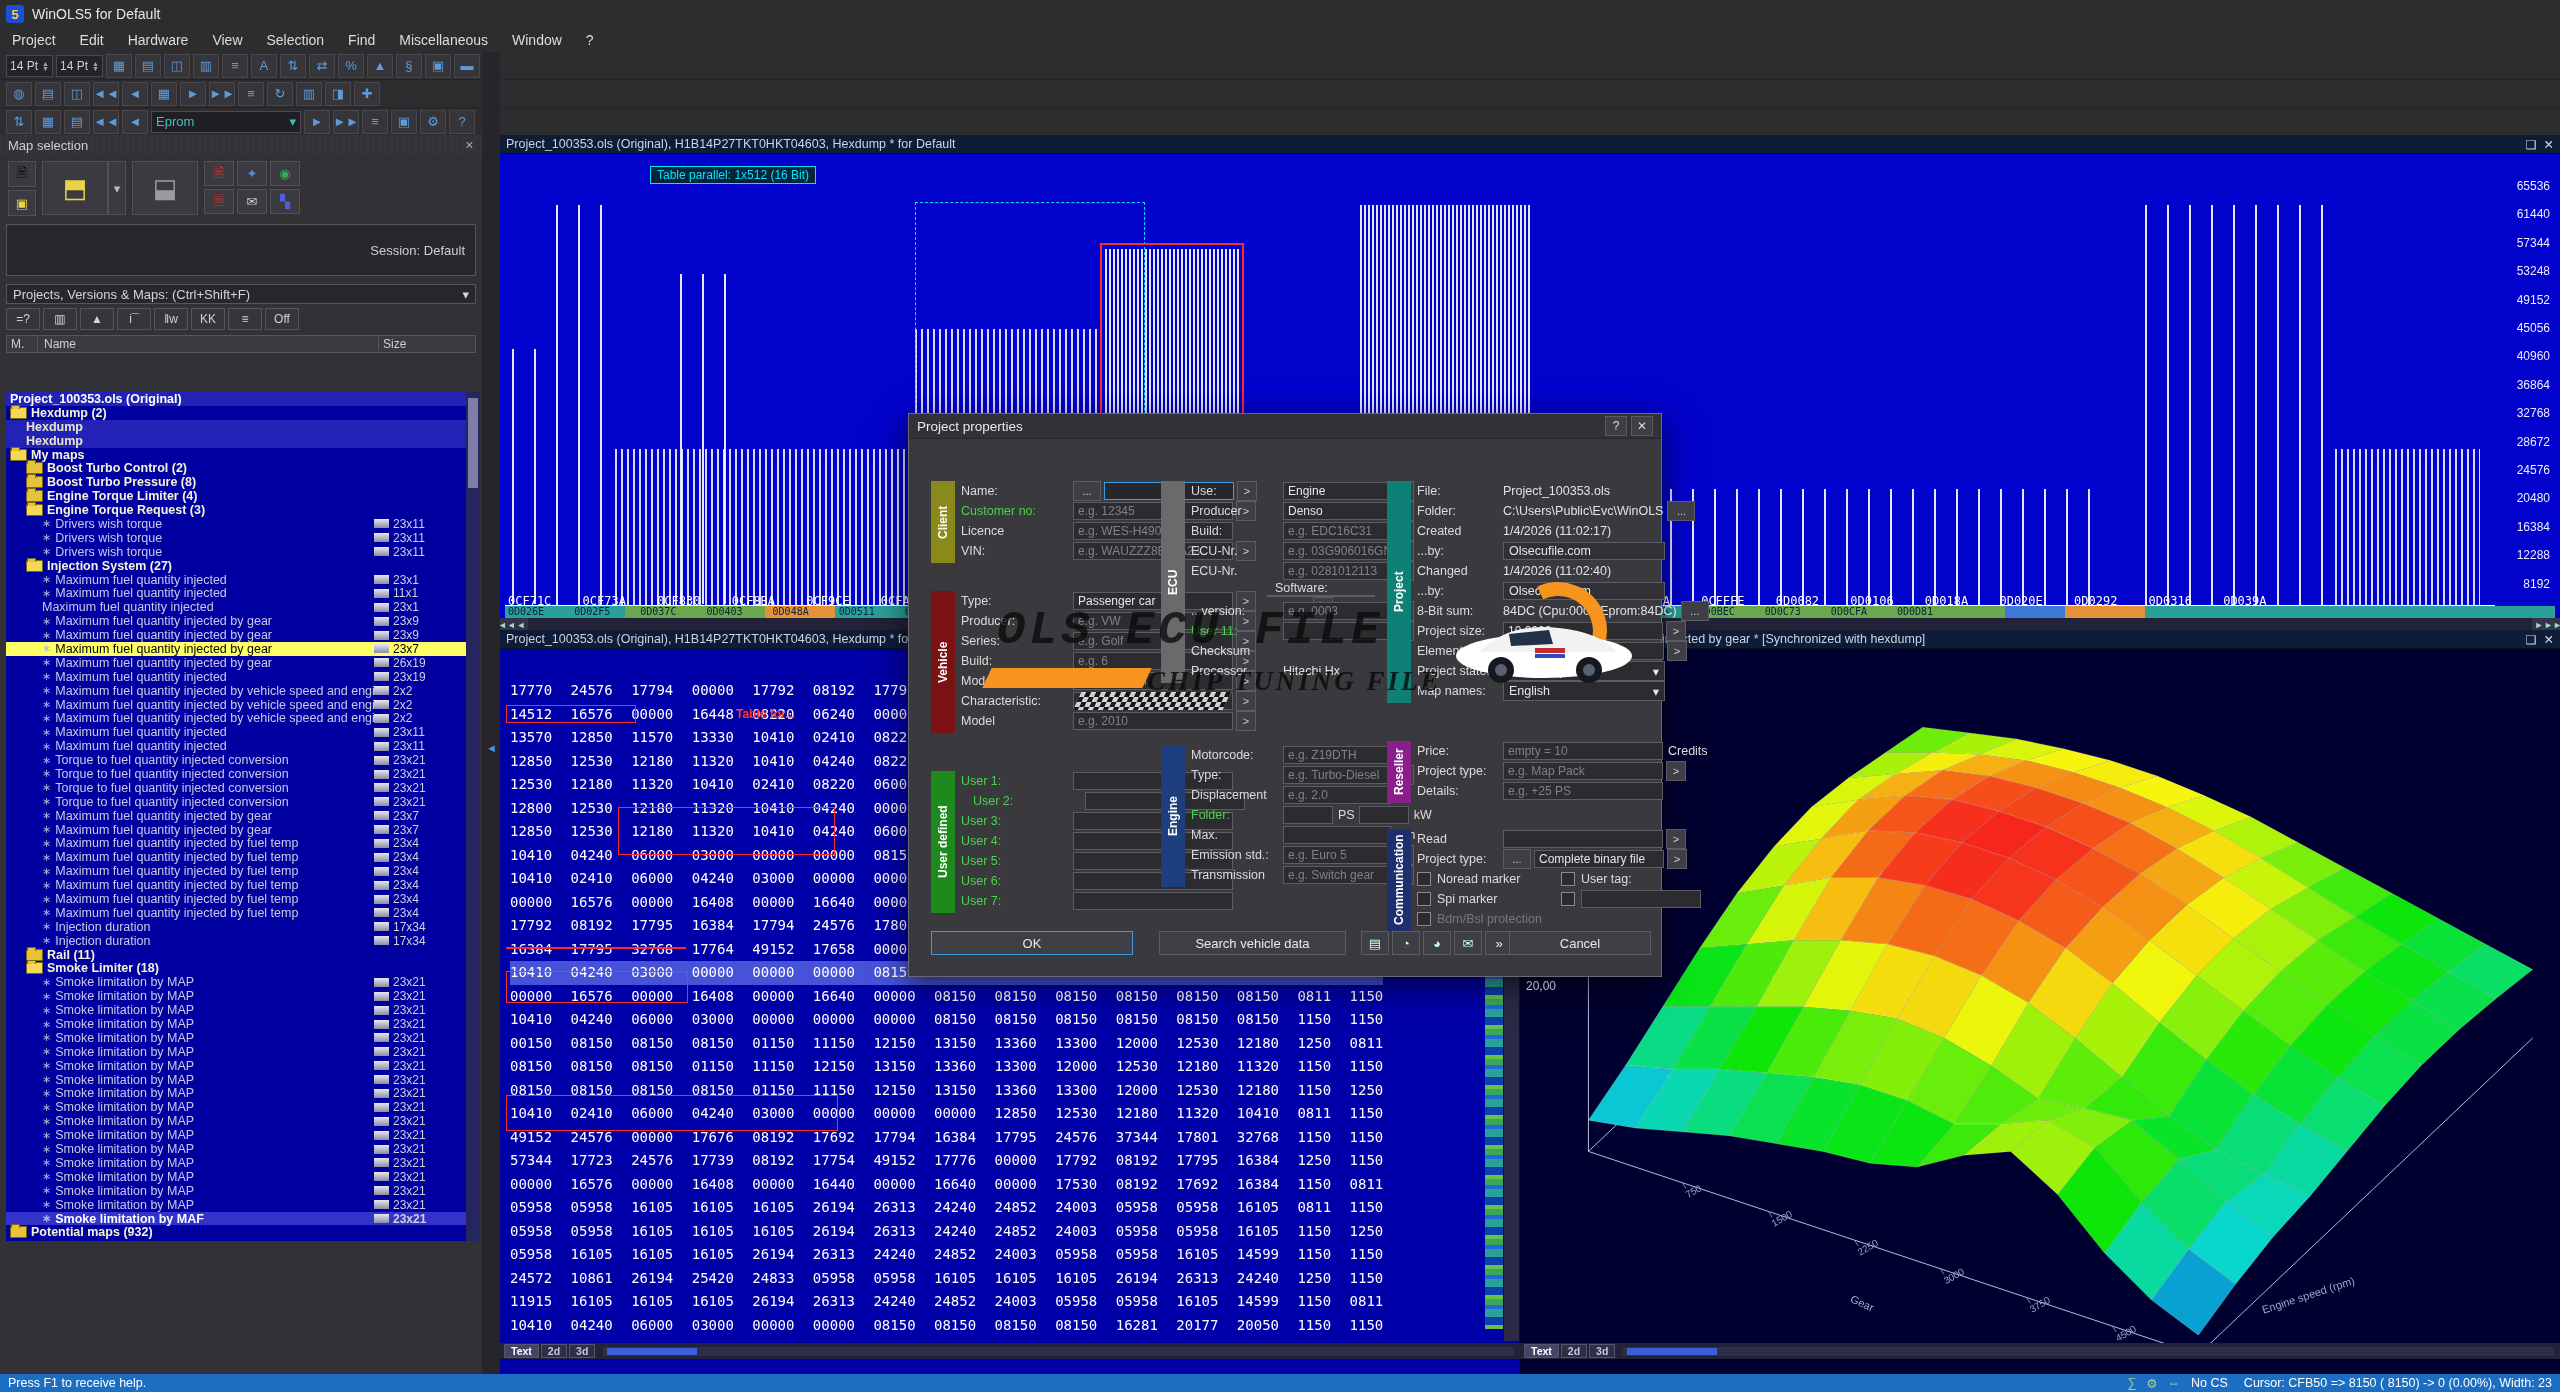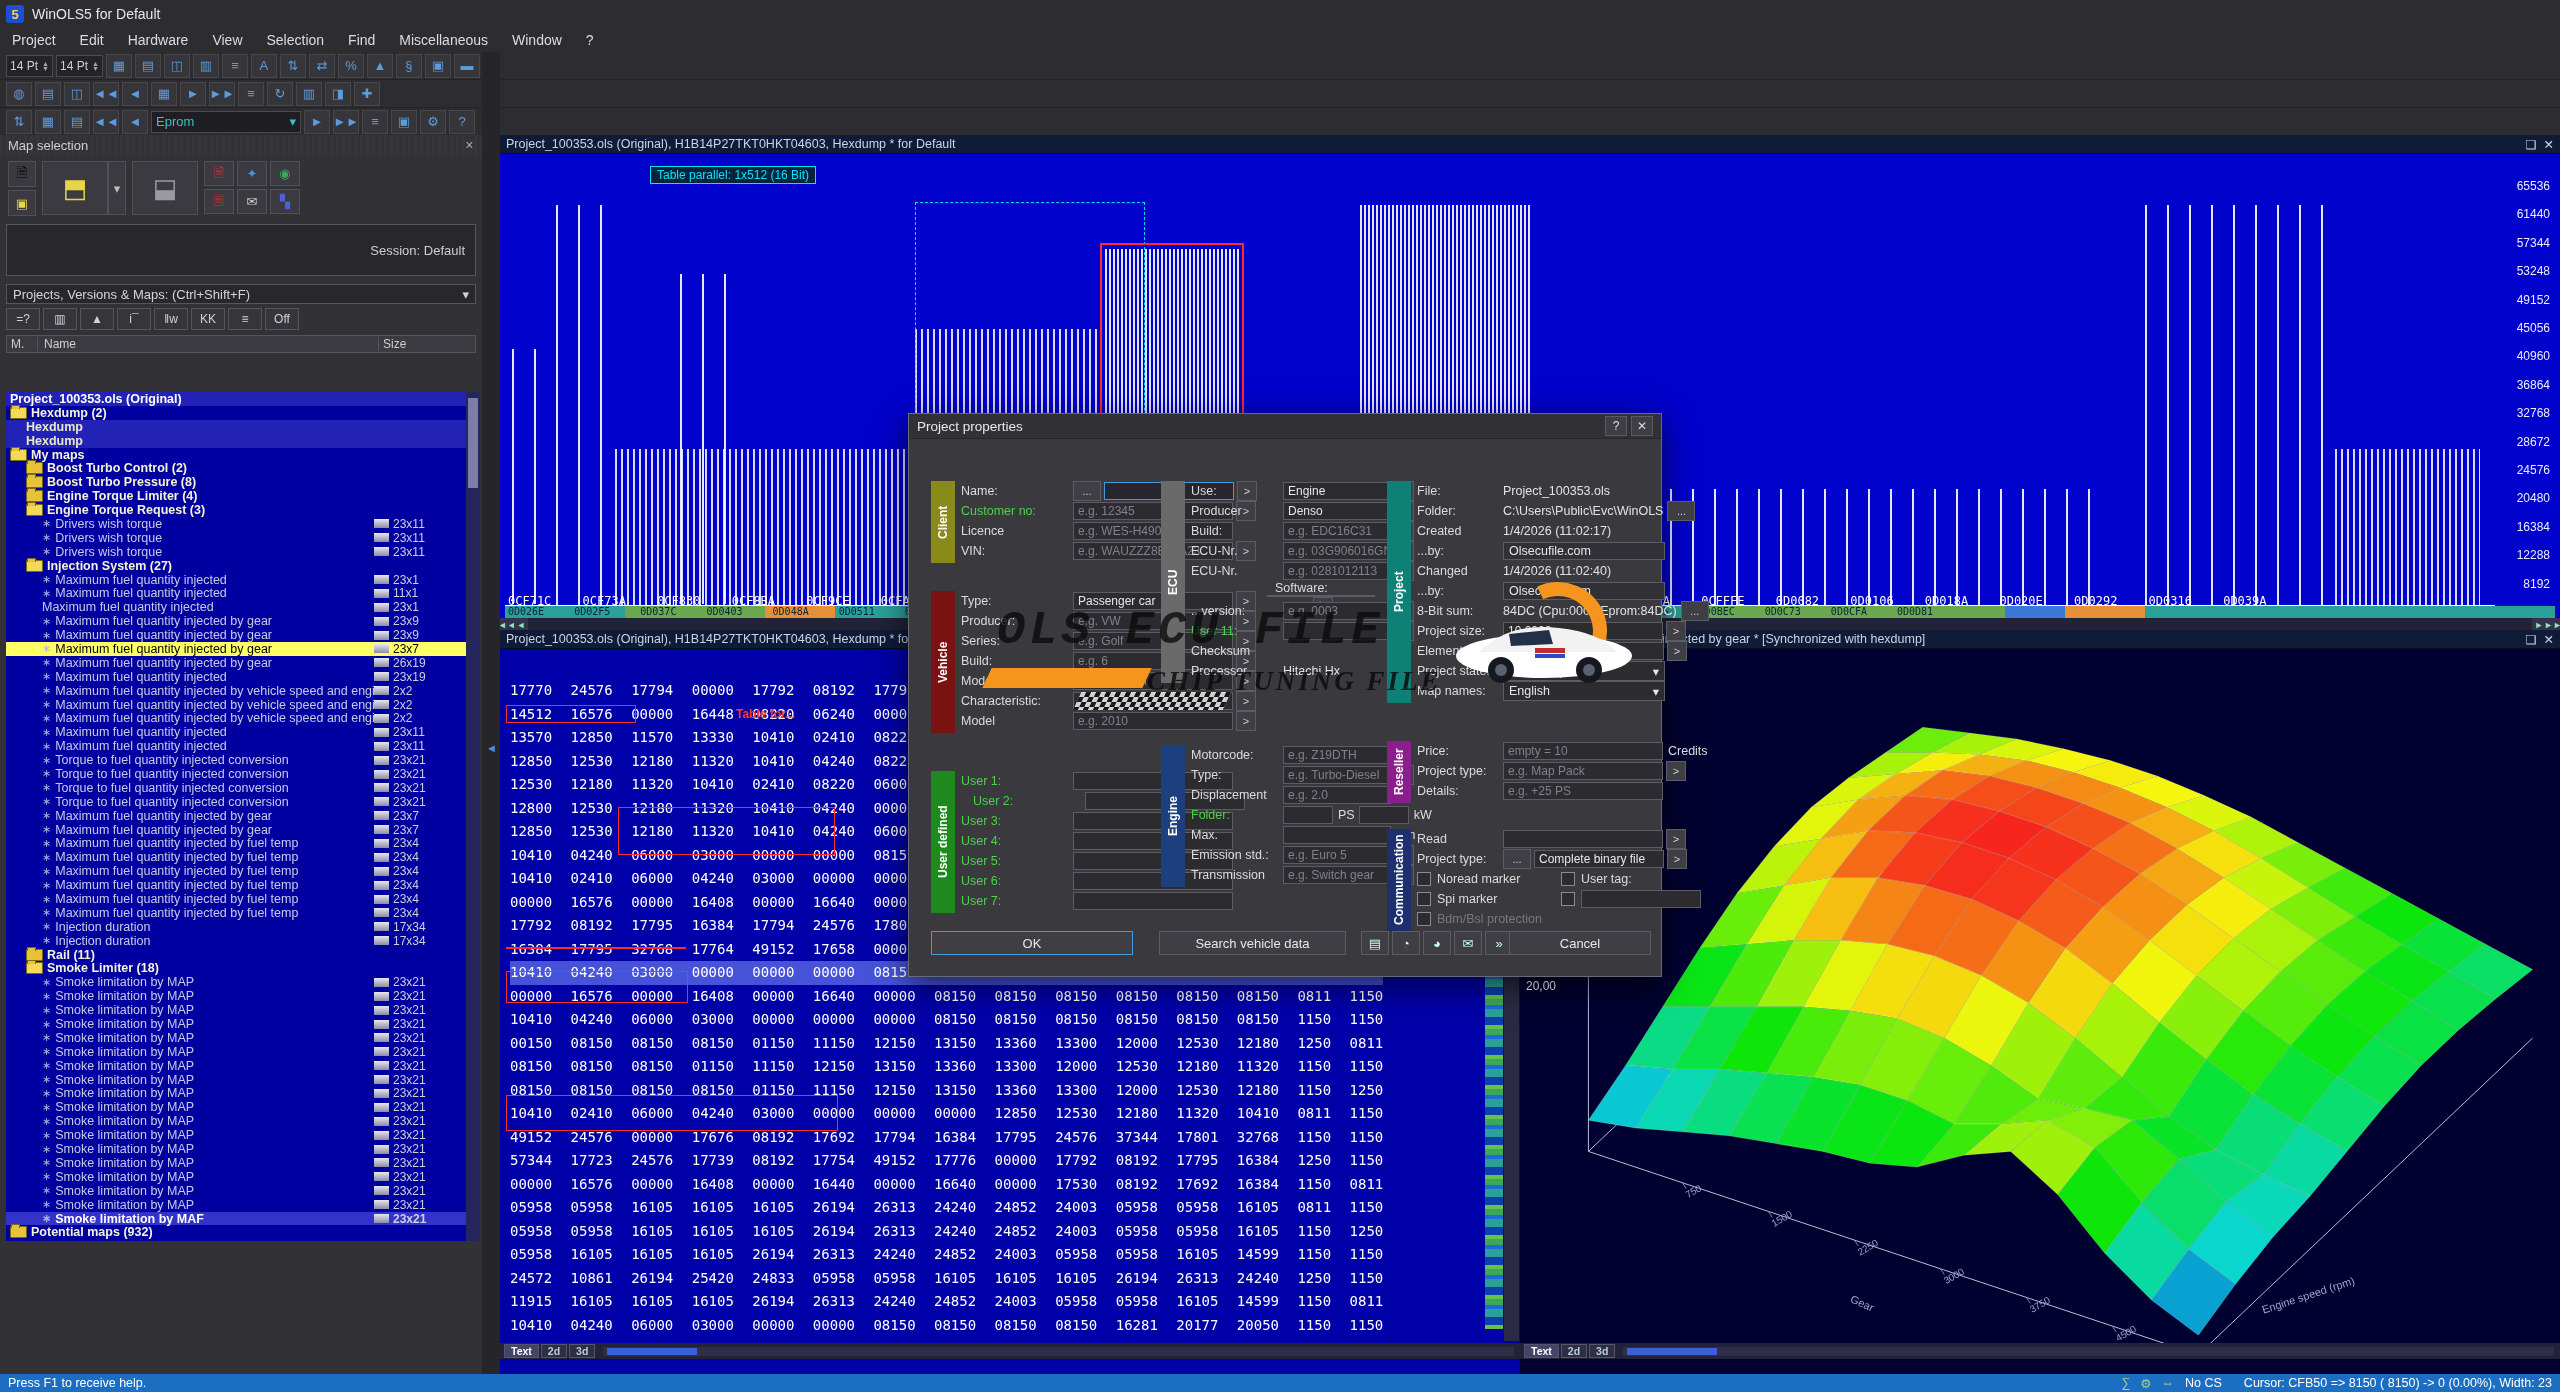--- a/index.html
+++ b/index.html
@@ -1267,17 +1267,17 @@
       </svg>
     </div>
   </div>
 
   <div class="abs" id="statusbar">
     <span>Press F1 to receive help.</span>
     <span style="display:flex;align-items:center;">
       <span class="ic">∑</span>
       <span class="ic">⚙</span>
       <span class="ic">⇔</span>
-      <span style="margin:0 22px 0 6px;">No CS</span>
+      <span style="margin:0 16px 0 6px;">No CS</span>
       <span>Cursor: CFB50 =&gt;  8150 ( 8150) -&gt;    0 (0.00%), Width: 23</span>
     </span>
   </div>
 </div>
 
 </body></html>

